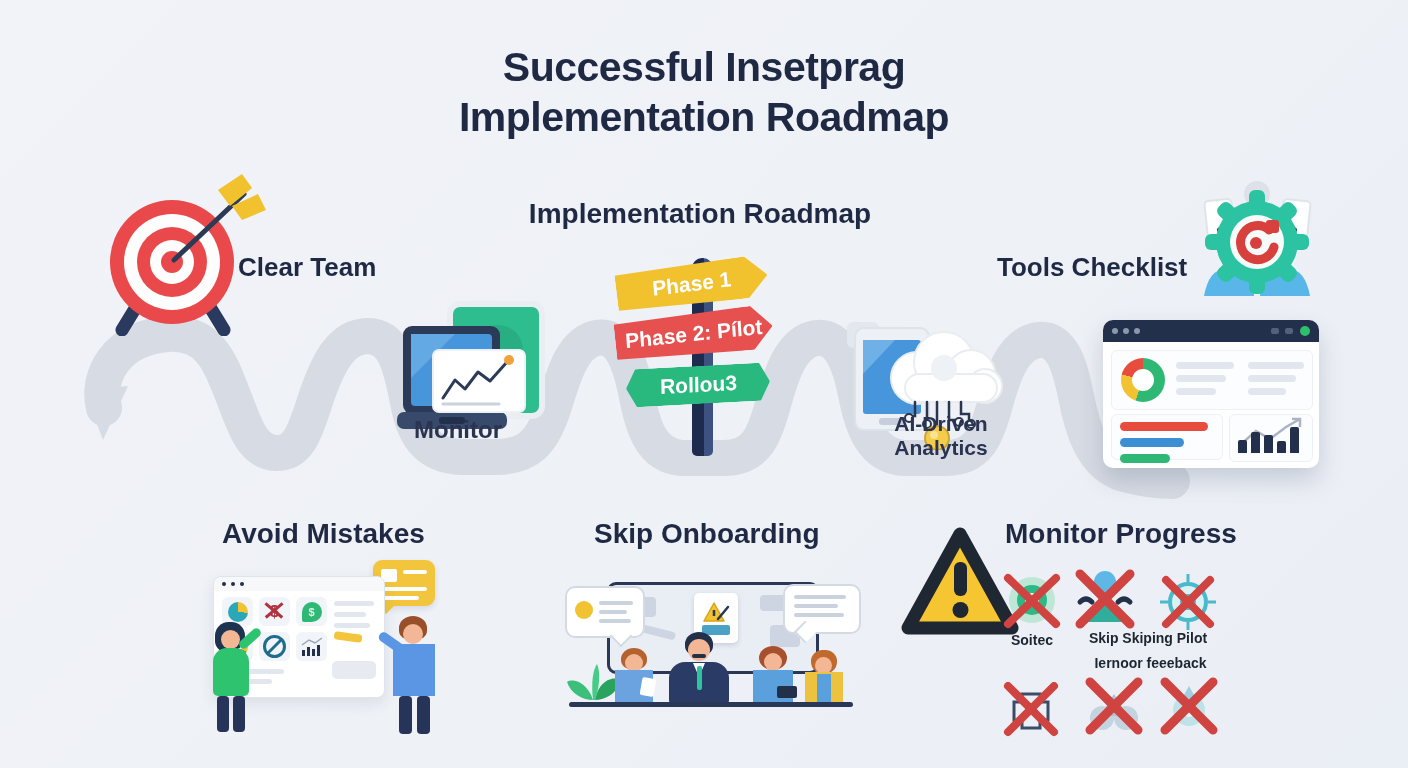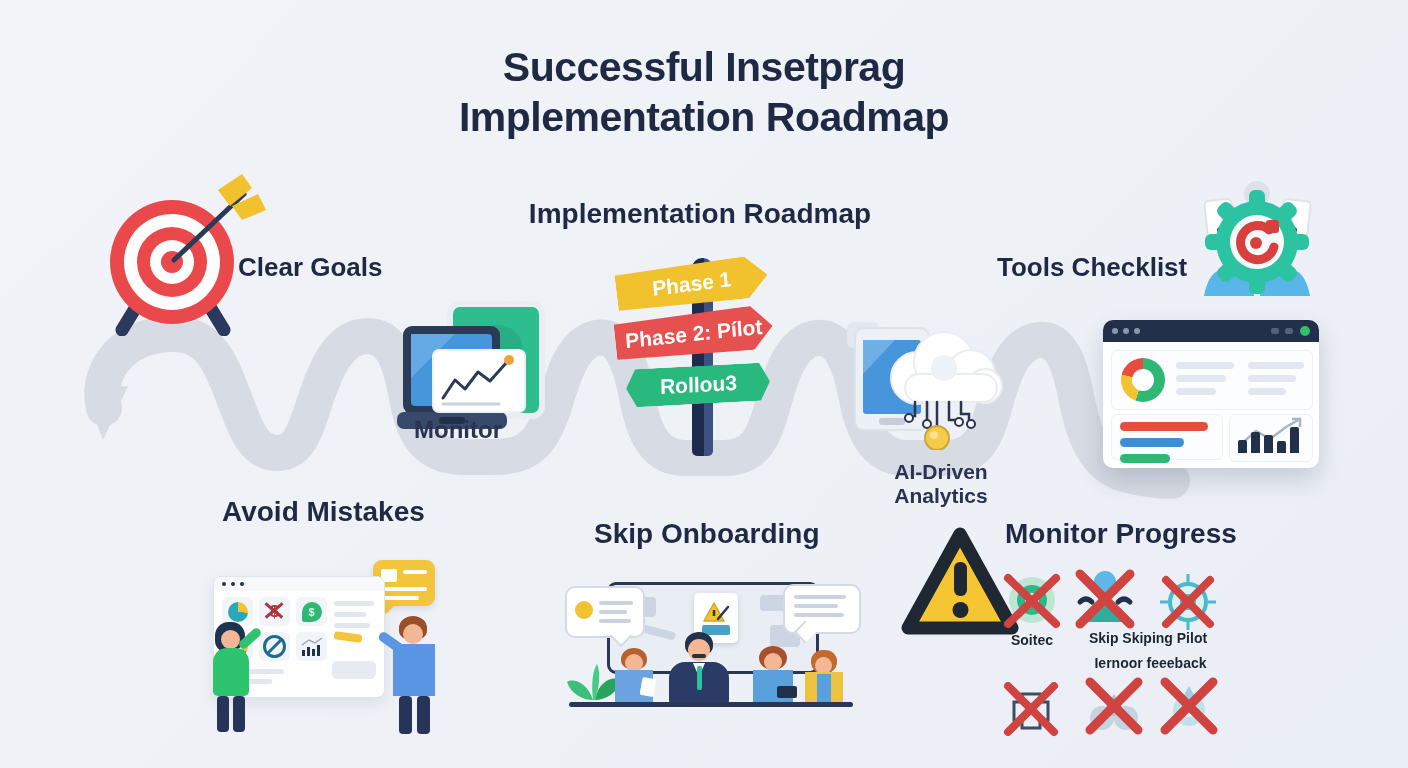--- a/index.html
+++ b/index.html
@@ -94,21 +94,21 @@
     <line x1="118" y1="122" x2="140" y2="158" stroke="#2a3a5e" stroke-width="13" stroke-linecap="round"></line>
     <circle cx="88" cy="90" r="62" fill="#e9494b"></circle>
     <circle cx="88" cy="90" r="48" fill="#fdfdfd"></circle>
     <circle cx="88" cy="90" r="35" fill="#e9494b"></circle>
     <circle cx="88" cy="90" r="22" fill="#fdfdfd"></circle>
     <circle cx="88" cy="90" r="11" fill="#e9494b"></circle>
     <line x1="90" y1="88" x2="160" y2="22" stroke="#2b3a55" stroke-width="5" stroke-linecap="round"></line>
     <polygon points="134,18 158,2 168,16 146,34" fill="#f2c12e"></polygon>
     <polygon points="148,34 174,22 182,38 158,48" fill="#f2c12e"></polygon>
   </svg>
-  <div class="abs stop-label" style="left:238px;top:252px;">Clear Goals</div>
+  <div class="abs stop-label" style="left:238px;top:252px;">Clear Team</div>
 
   <div class="abs pole"></div>
   <div class="abs sign" style="left:616px;top:263px;width:152px;height:42px;background:#f2c12e;font-size:21px;transform:rotate(-7deg);clip-path:polygon(0 8%,86% 0,100% 50%,86% 100%,0 92%);box-shadow:none;">
     <span>Phase 1</span>
   </div>
   <div class="abs sign" style="left:615px;top:312px;width:158px;height:44px;background:#e6504f;font-size:21px;transform:rotate(-6deg);clip-path:polygon(0 10%,87% 0,100% 50%,87% 100%,0 90%);box-shadow:none;">
     <span>Phase 2: Pílot</span>
   </div>
   <div class="abs sign" style="left:626px;top:366px;width:144px;height:38px;background:#29b97e;font-size:21px;transform:rotate(-3deg);clip-path:polygon(7% 0,93% 0,100% 50%,93% 100%,7% 100%,0 50%);box-shadow:none;">
     <span>Rollou3</span>
@@ -180,21 +180,21 @@
       <path d="M 104 90 v 18 h 8"></path>
       <path d="M 116 90 v 12 h 8 v 8"></path>
     </g>
     <circle cx="64" cy="106" r="4" fill="#f7f8fa" stroke="#2b3550" stroke-width="2"></circle>
     <circle cx="82" cy="112" r="4" fill="#f7f8fa" stroke="#2b3550" stroke-width="2"></circle>
     <circle cx="114" cy="110" r="4" fill="#f7f8fa" stroke="#2b3550" stroke-width="2"></circle>
     <circle cx="126" cy="112" r="4" fill="#f7f8fa" stroke="#2b3550" stroke-width="2"></circle>
     <circle cx="92" cy="126" r="12" fill="#f5cc49" stroke="#caa53a" stroke-width="2"></circle>
     <circle cx="89" cy="123" r="4" fill="#fbe28f"></circle>
   </svg>
-  <div class="abs mid-label" style="left:871px;width:140px;top:460px;font-size:21px;line-height:24px;">
+  <div class="abs mid-label" style="left:871px;width:140px;top:412px;font-size:21px;line-height:24px;">
     <div>AI-Driven</div>
     <div>Analytics</div>
   </div>
 
   <div class="abs dash">
     <div class="dash-bar">
       <div class="dot"></div>
       <div class="dot"></div>
       <div class="dot"></div>
       <div class="spacer"></div>
@@ -230,21 +230,21 @@
       <div class="bars" style="left:8px;">
         <div class="bar" style="height:13px;"></div>
         <div class="bar" style="height:21px;"></div>
         <div class="bar" style="height:18px;"></div>
         <div class="bar" style="height:12px;"></div>
         <div class="bar" style="height:26px;"></div>
       </div>
     </div>
   </div>
 
-  <div class="abs section-label" style="left:222px;top:496px;text-align:right;">Avoid Mistakes</div>
+  <div class="abs section-label" style="left:222px;top:518px;text-align:right;">Avoid Mistakes</div>
   <div class="abs" style="left:205px;top:556px;width:245px;height:178px;">
     <div class="abs bubble-y" style="left:168px;top:4px;width:62px;height:46px;">
       <div class="tail" style="background:#f2c53d;left:6px;bottom:-5px;"></div>
       <div style="position:absolute;left:8px;top:9px;width:16px;height:13px;background:#fff;border-radius:2px;"></div>
       <div style="position:absolute;left:30px;top:10px;width:24px;height:4px;background:#fff;border-radius:2px;"></div>
       <div style="position:absolute;left:8px;top:27px;width:46px;height:4px;background:#fff;border-radius:2px;"></div>
       <div style="position:absolute;left:8px;top:36px;width:38px;height:4px;background:#fff;border-radius:2px;"></div>
     </div>
     <div class="abs" style="left:8px;top:20px;width:170px;height:120px;background:#fff;border-radius:8px;border:1px solid #dfe5ec;box-shadow:0 6px 14px rgba(46,64,99,.10);">
       <div style="position:absolute;left:0;top:0;right:0;height:14px;background:#f6f8fa;border-radius:8px 8px 0 0;"></div>

